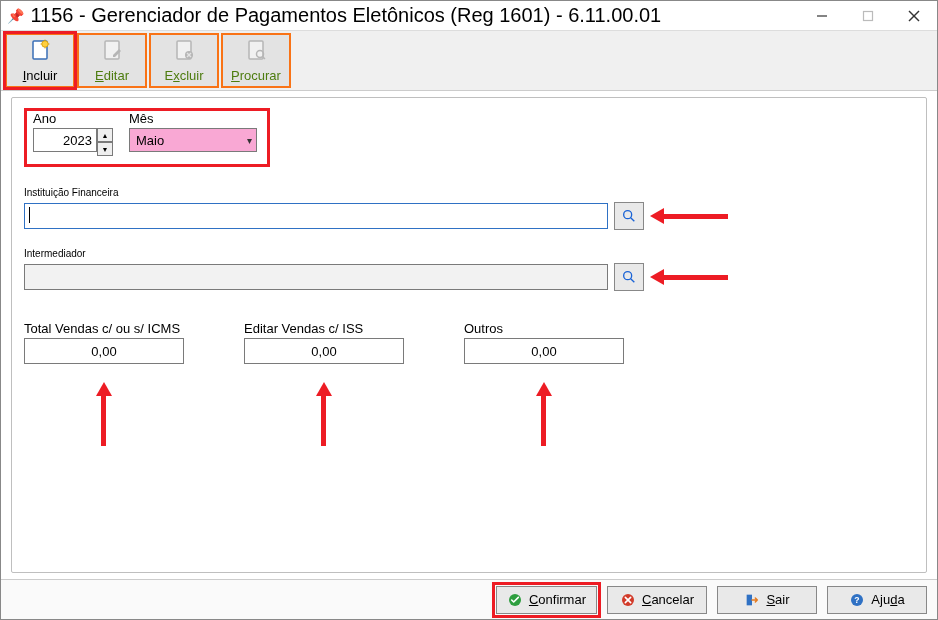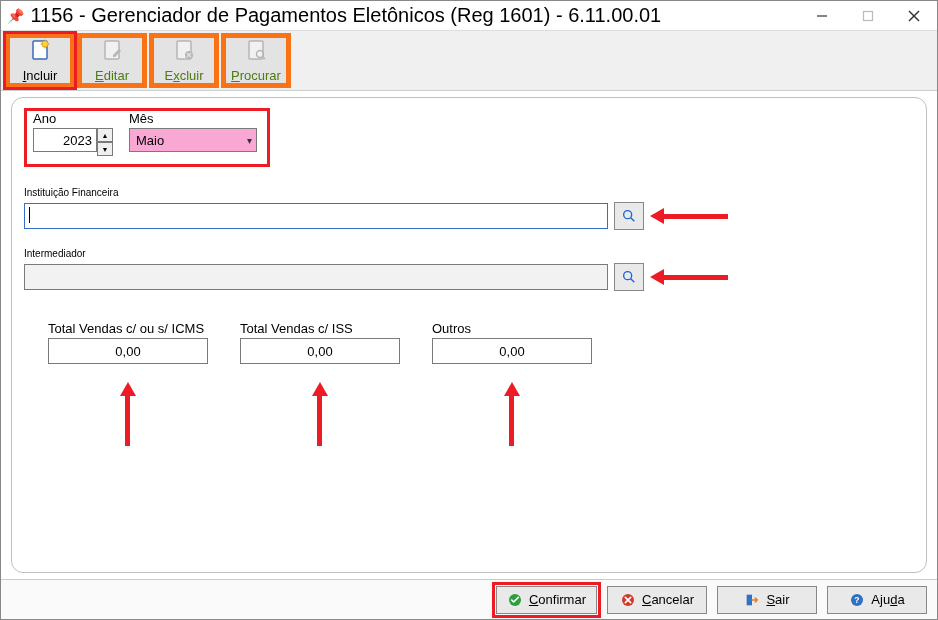--- a/index.html
+++ b/index.html
@@ -26,33 +26,33 @@
     font-size: 14px; color: #333;
   }
   .titlebar .win-btn.disabled { color: #bbb; }
   .toolbar {
     height: 60px; display: flex; align-items: stretch;
     background: #f0f0f0; border-bottom: 1px solid #ccc;
     padding: 2px 4px; gap: 2px;
   }
   .tool-btn {
     width: 70px; display: flex; flex-direction: column; align-items: center; justify-content: center;
-    background: #e3e3e3; border: 5px solid #f97316;
+    background: #e3e3e3; border: 2px solid #f97316;
     font-size: 13px;
   }
   .tool-btn .icon { font-size: 22px; line-height: 1; margin-bottom: 2px; }
   .tool-btn.disabled { color: #4d7c0f; }
   .tool-btn.disabled .icon { opacity: 0.5; }
   .underline-first::first-letter { text-decoration: underline; }
   .highlight-red { outline: 3px solid #ed1c24; outline-offset: -1px; }
   .content-wrap { flex: 1 1 auto; padding: 6px 10px 6px 10px; display:flex; flex-direction:column; }
   .content {
     flex: 1 1 auto;
     border: 1px solid #bfbfbf;
-    border-radius: 12px;
+    border-radius: 2px;
     padding: 10px 12px 10px 12px;
     position: relative;
   }
   .period-box {
     display: inline-flex; gap: 16px;
     border: 3px solid #ed1c24; padding: 0px 10px 8px 6px;
     margin-bottom: 20px;
   }
   .field-col { display:flex; flex-direction:column; }
   .lbl { font-size: 13px; margin-bottom: 2px; }
@@ -90,21 +90,21 @@
   .arrow-left-red {
     position: relative; width: 86px; height: 14px;
   }
   .arrow-left-red::before {
     content:""; position:absolute; top:5px; left:14px; width:64px; height:5px; background:#ed1c24;
   }
   .arrow-left-red::after {
     content:""; position:absolute; top:-1px; left:0;
     border-top:8px solid transparent; border-bottom:8px solid transparent; border-right:14px solid #ed1c24;
   }
-  .totals-row { display:flex; gap:32px; margin-top:30px;margin-left:24px; }
+  .totals-row { display:flex; gap:60px; margin-top:30px; }
   .num-col { display:flex; flex-direction:column; width:160px; }
   .num-input {
     height:26px; width:160px; border:1px solid #7a7a7a; text-align:center;
     font-size:13px;
   }
   .arrow-up-red {
     position:relative; width:14px; height:66px; margin:18px auto 0 auto;
   }
   .arrow-up-red::before {
     content:""; position:absolute; left:4px; top:14px; width:5px; height:50px; background:#ed1c24;
@@ -265,21 +265,21 @@
       </div>
 
       
       <div class="totals-row">
         <div class="num-col">
           <span class="lbl">Total Vendas c/ ou s/ ICMS</span>
           <input class="num-input" value="0,00" style="">
           <div class="arrow-up-red"></div>
         </div>
         <div class="num-col">
-          <span class="lbl">Total Vendas c/ ISS</span>
+          <span class="lbl">Editar Vendas c/ ISS</span>
           <input class="num-input" value="0,00" style="">
           <div class="arrow-up-red"></div>
         </div>
         <div class="num-col">
           <span class="lbl">Outros</span>
           <input class="num-input" value="0,00" style="">
           <div class="arrow-up-red"></div>
         </div>
       </div>
 

